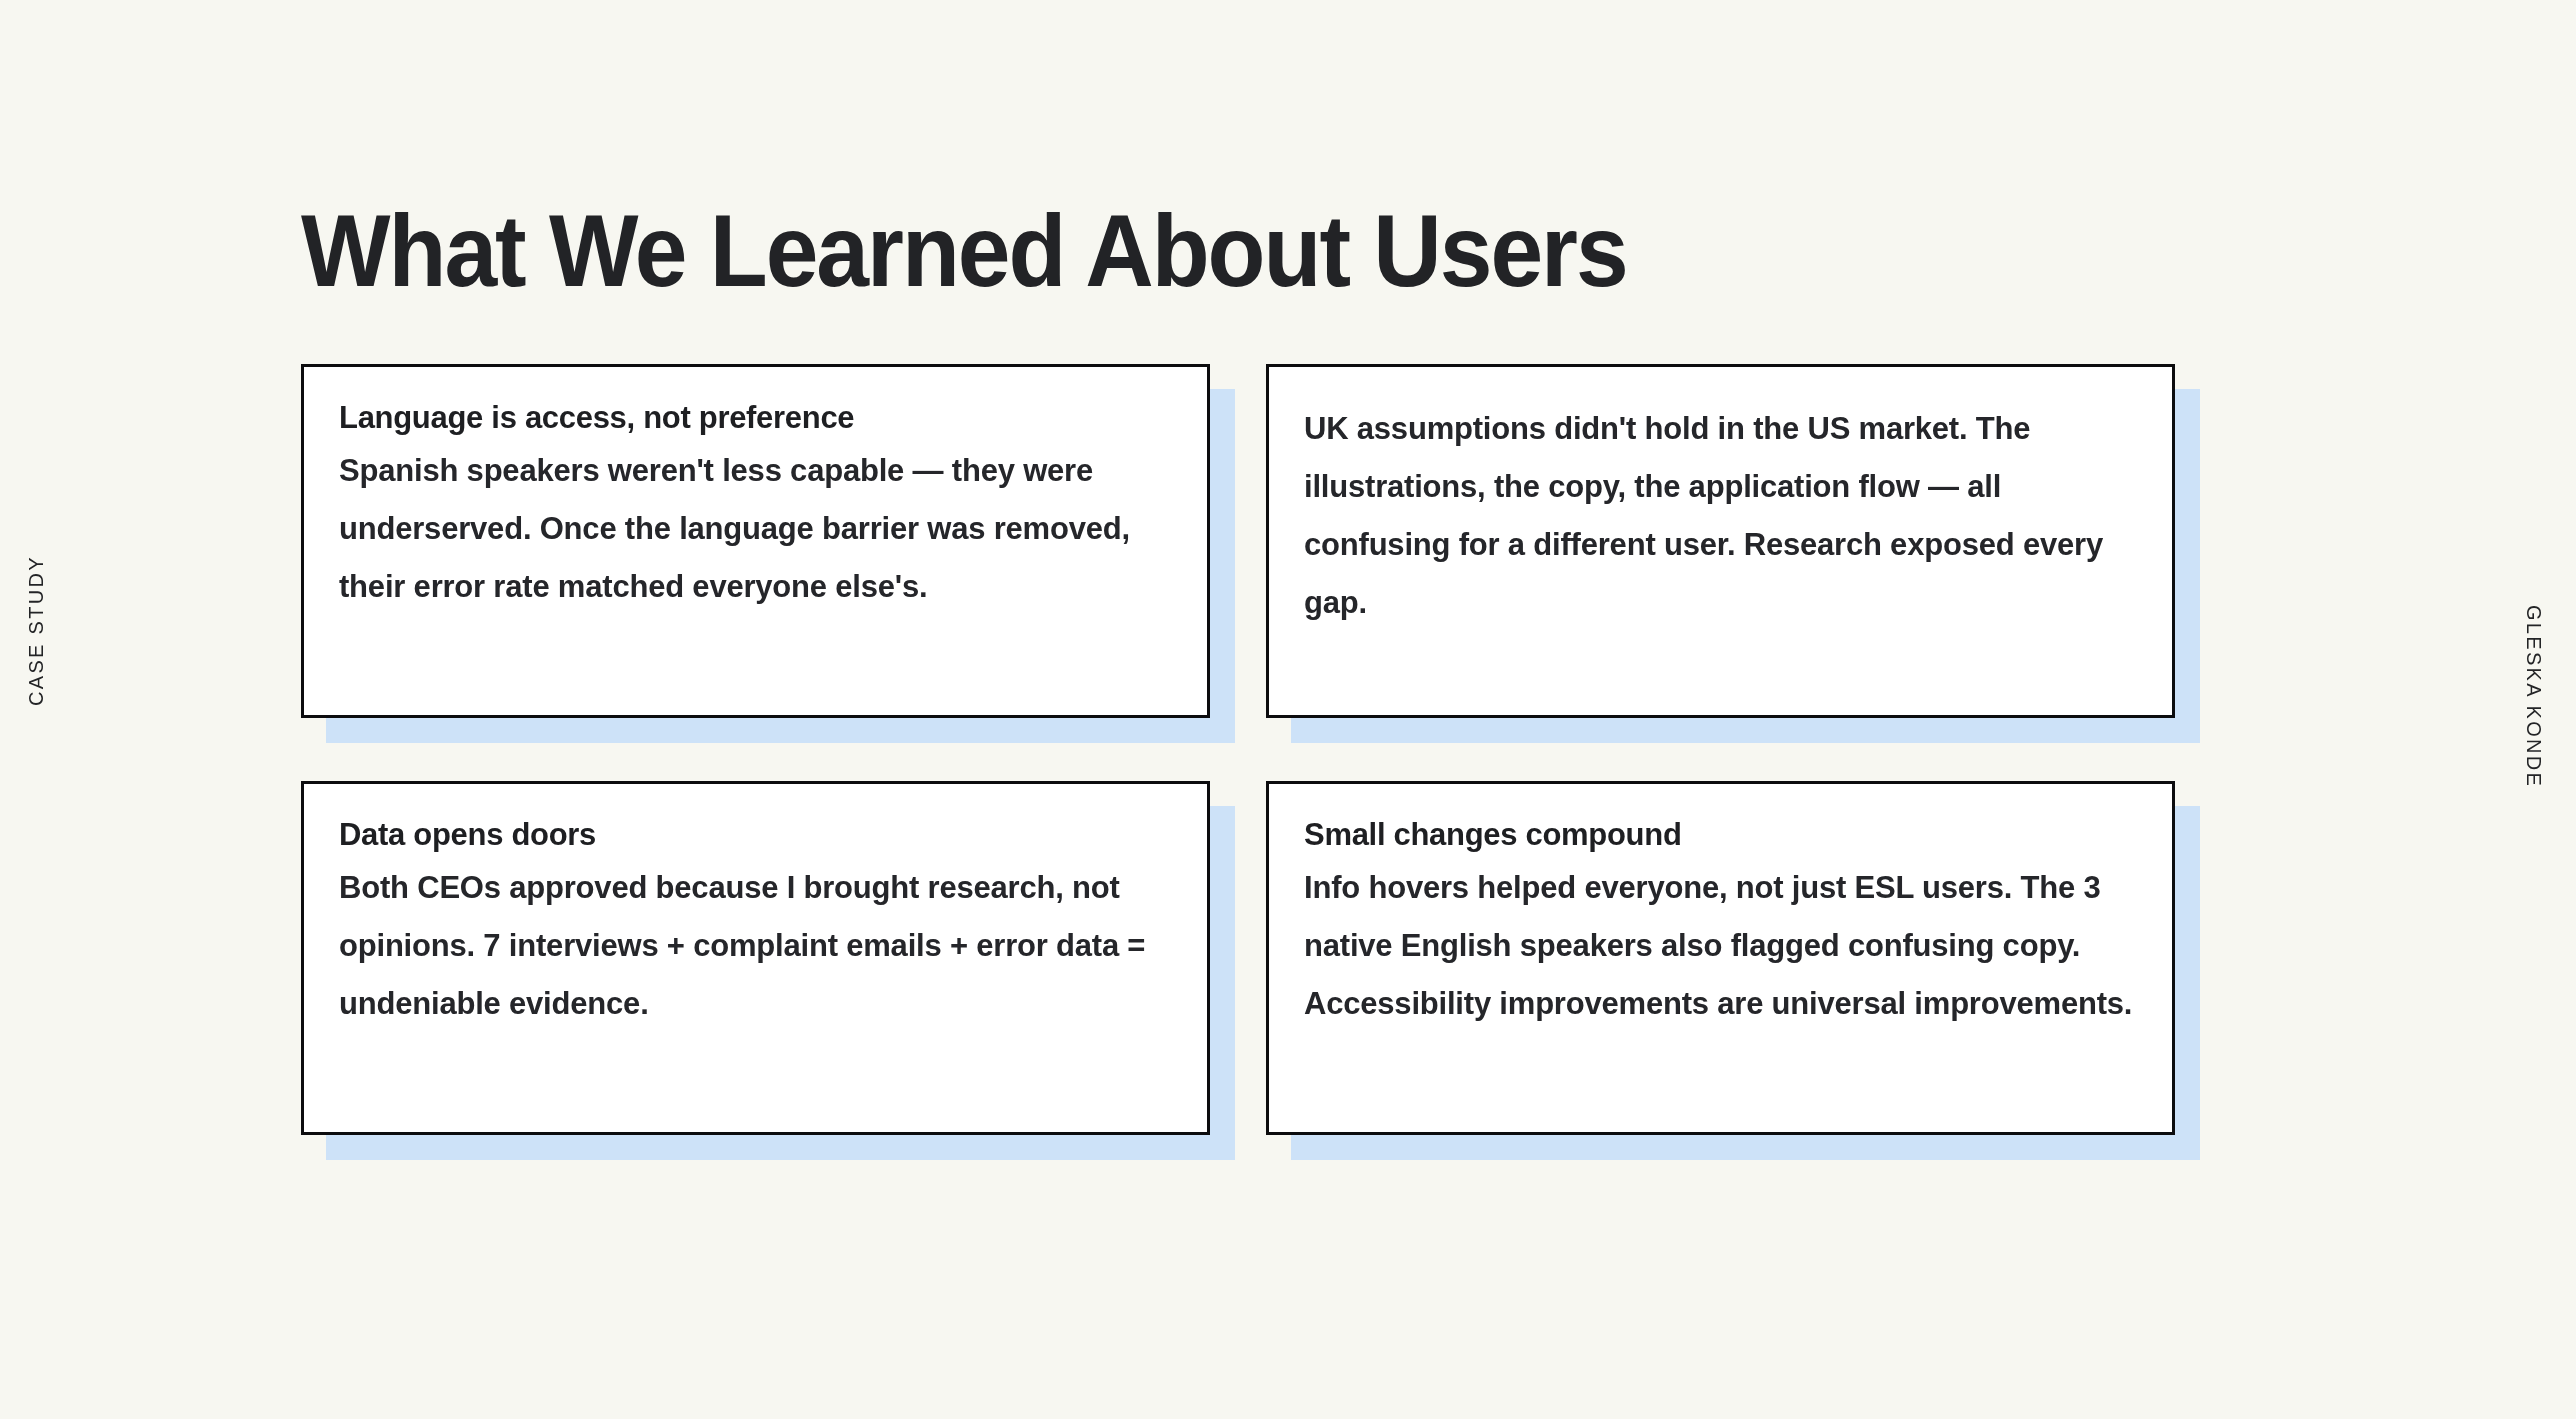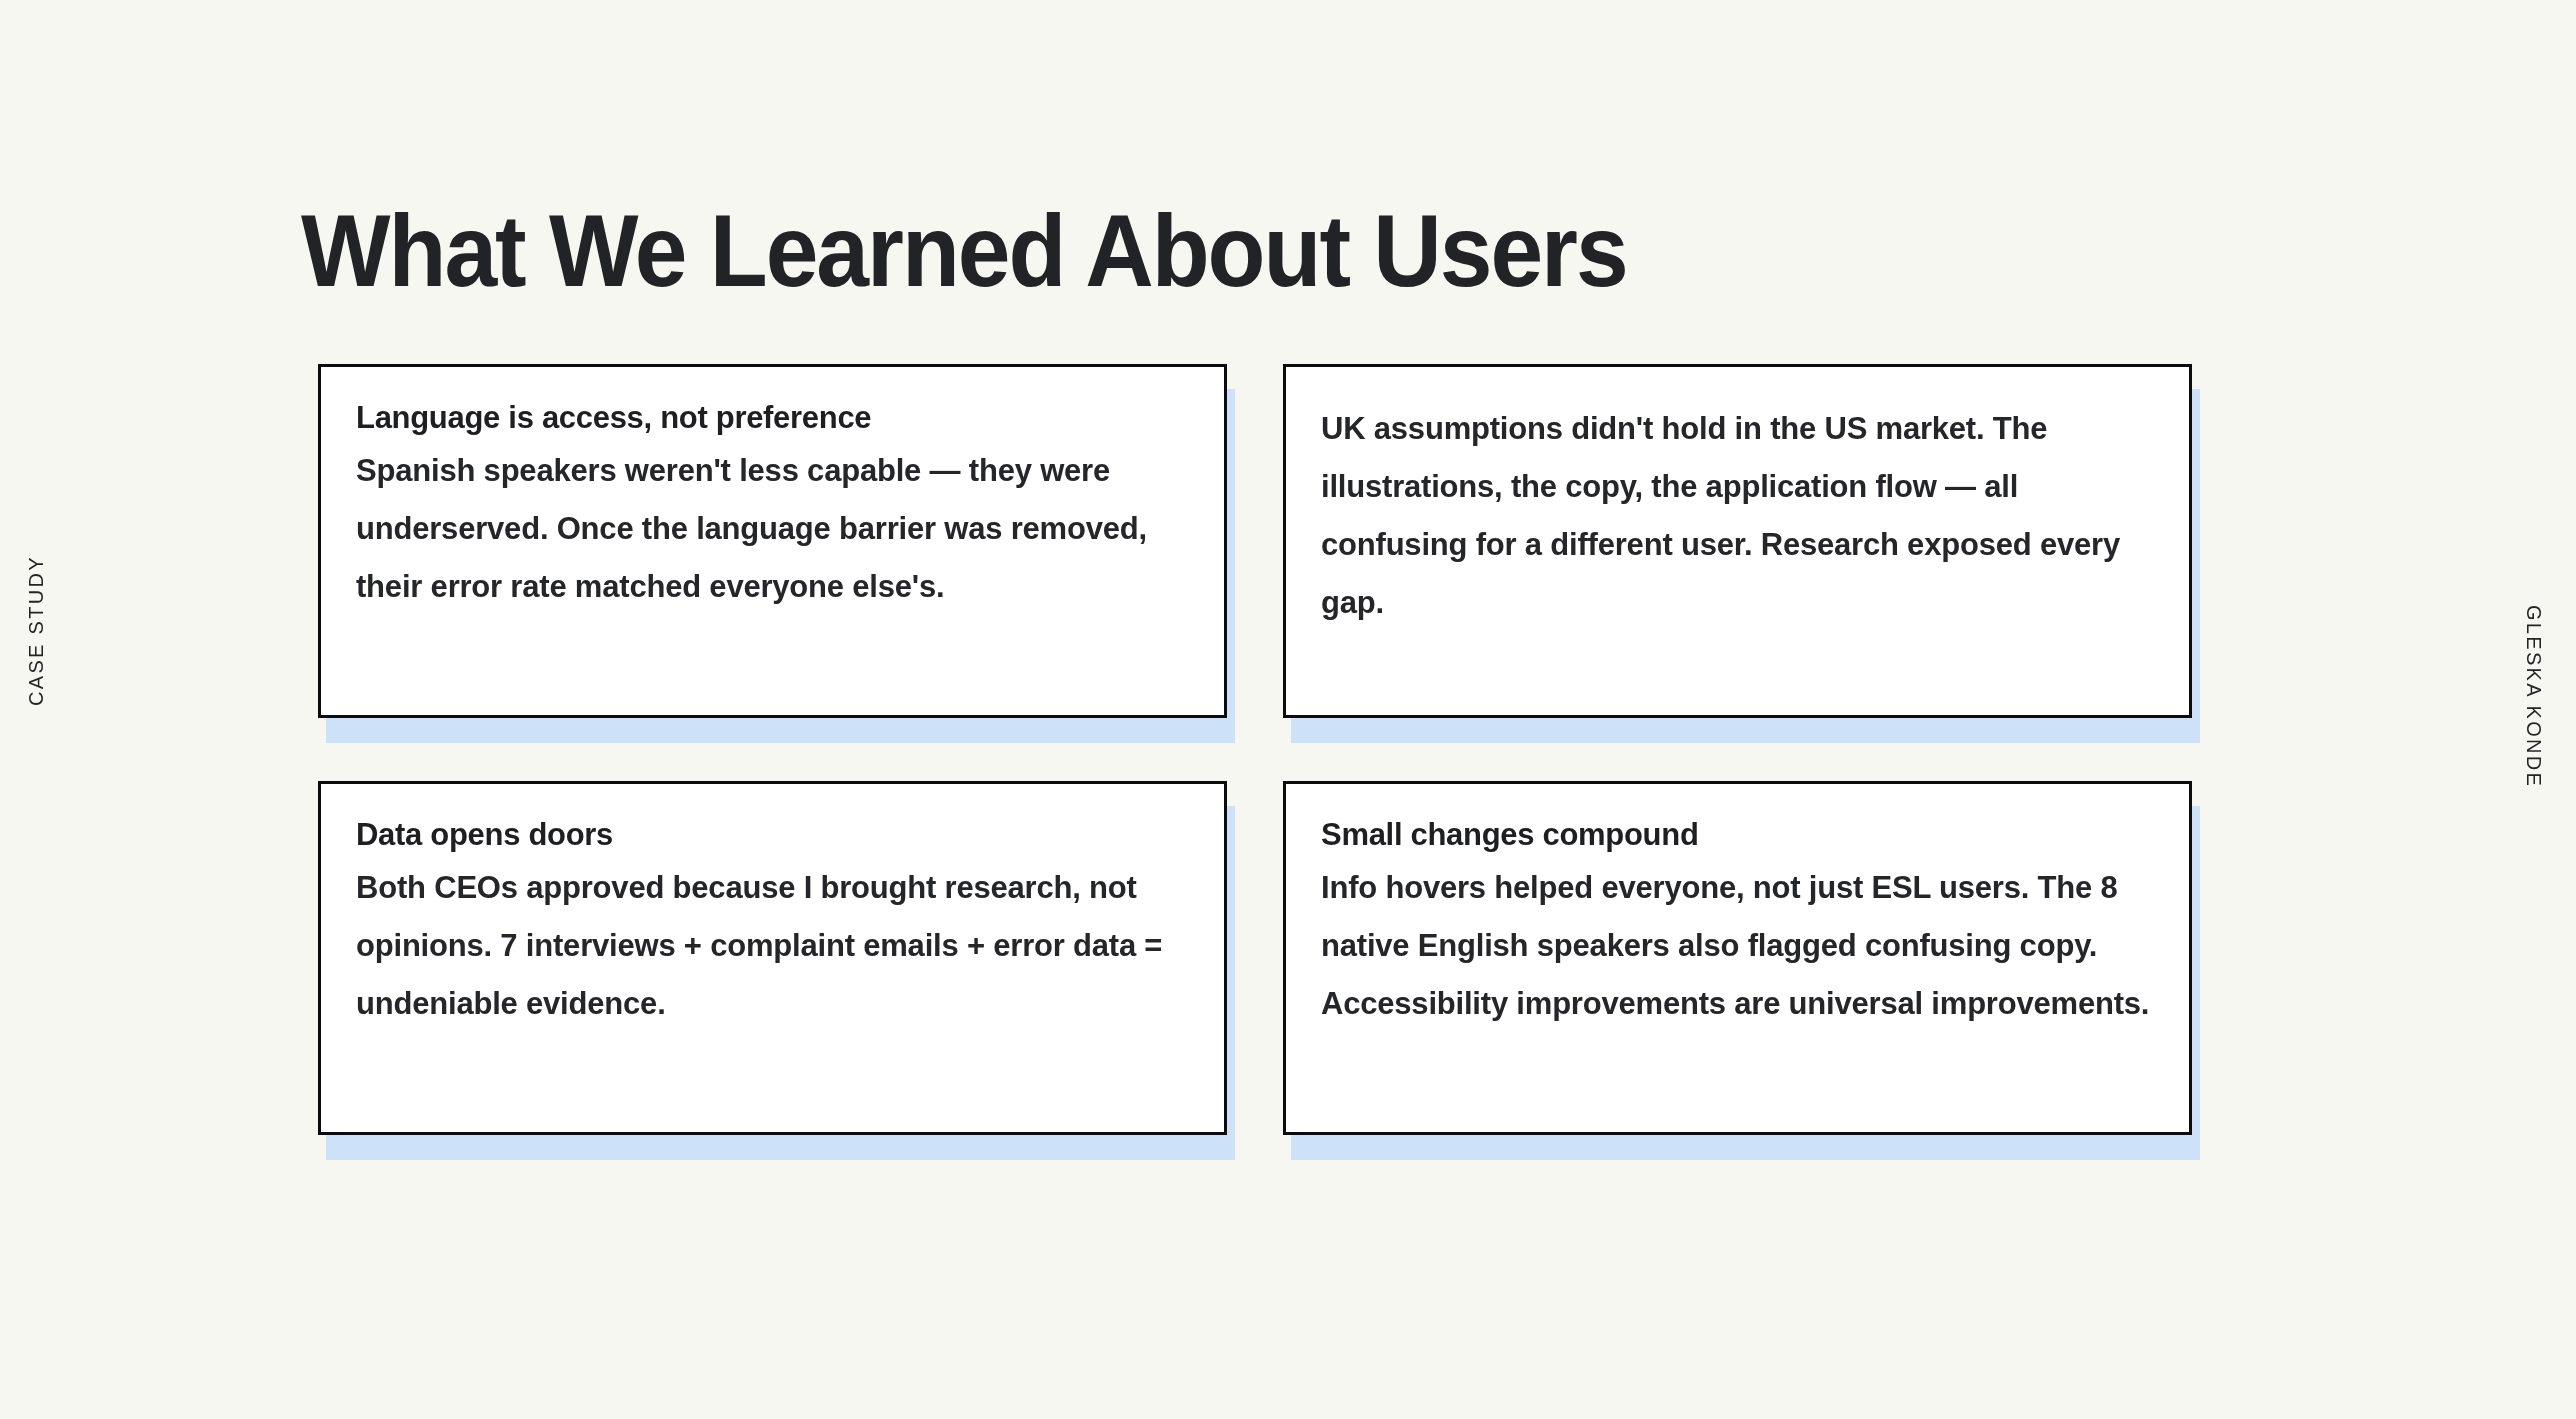--- a/index.html
+++ b/index.html
@@ -81,21 +81,21 @@
     position: absolute;
     left: 24.5px;
     top: 24.5px;
     width: 909px;
     height: 354px;
     background: #CDE2F8;
   }
 
   .card {
     position: absolute;
-    left: 17px;
+    left: 0;
     top: 0;
     width: 909px;
     height: 354px;
     background: #FFFFFF;
     border: 3.5px solid #0C0C0E;
     box-sizing: border-box;
     padding: 33px 35px 17px 35px;
   }
 
   .card-heading {
@@ -150,19 +150,19 @@
       <div class="card">
         <p class="card-heading">Data opens doors</p>
         <p class="card-body">Both CEOs approved because I brought research, not opinions. 7 interviews + complaint emails + error data = undeniable evidence.</p>
       </div>
     </div>
 
     <div class="card-slot">
       <div class="card-shadow"></div>
       <div class="card">
         <p class="card-heading">Small changes compound</p>
-        <p class="card-body">Info hovers helped everyone, not just ESL users. The 8 native English speakers also flagged confusing copy. Accessibility improvements are universal improvements.</p>
+        <p class="card-body">Info hovers helped everyone, not just ESL users. The 3 native English speakers also flagged confusing copy. Accessibility improvements are universal improvements.</p>
       </div>
     </div>
 
   </div>
 </div>
 
 
 </body></html>

